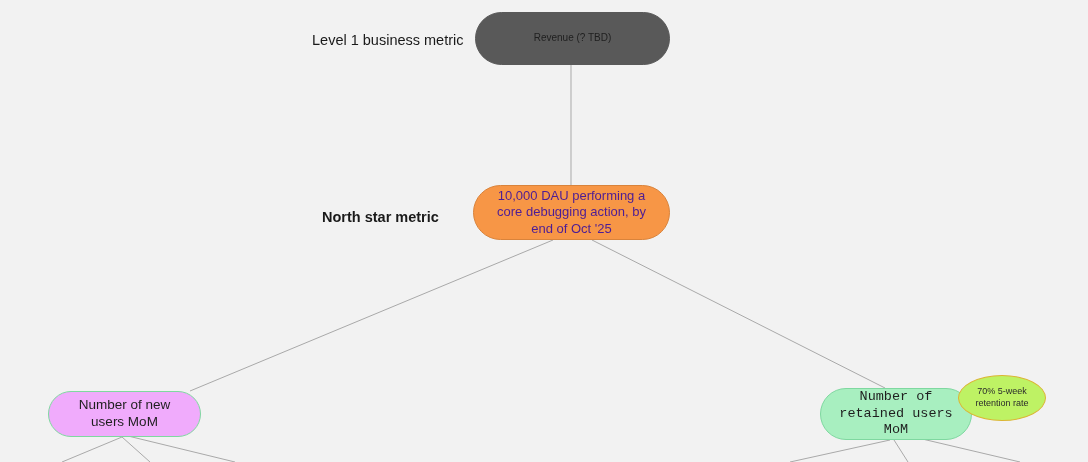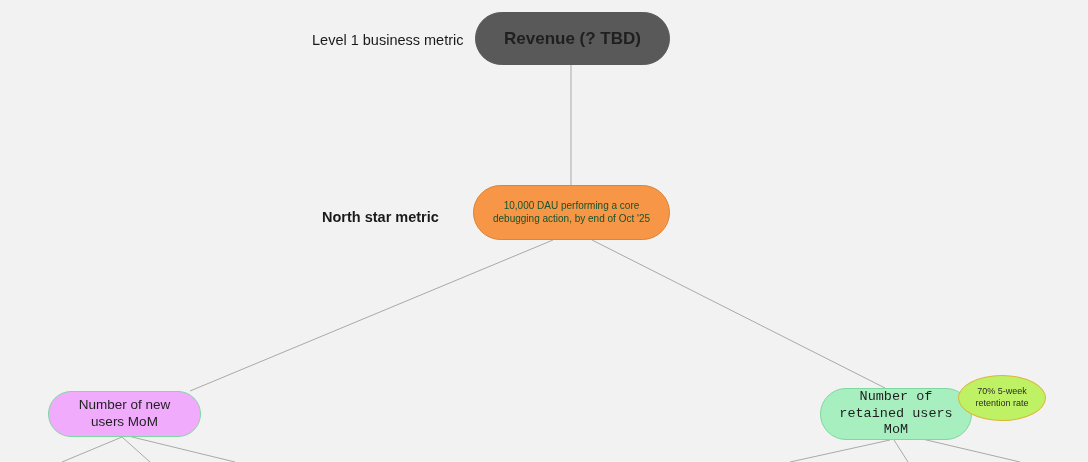--- a/index.html
+++ b/index.html
@@ -47,29 +47,28 @@
     border-radius: 28px;
     border: 1px solid rgba(0,0,0,0.18);
     padding: 4px 12px;
     line-height: 1.25;
   }
 
   .node-l1 {
     background: #595959;
     border-color: #595959;
     color: #1f1f1f;
-    font-size: 17px;
-    font-weight: bold;
+    font-size: 10px;
   }
 
   .node-northstar {
     background: #f79646;
     border-color: #d9833b;
-    color: #14532d;
-    font-size: 10px;
+    color: #4c1d95;
+    font-size: 13px;
   }
 
   .node-driver {
     background: #a8efc0;
     border-color: #7fd8a0;
     color: #1f1f1f;
     font-size: 13.5px;
   }
 
   .node-sub {

